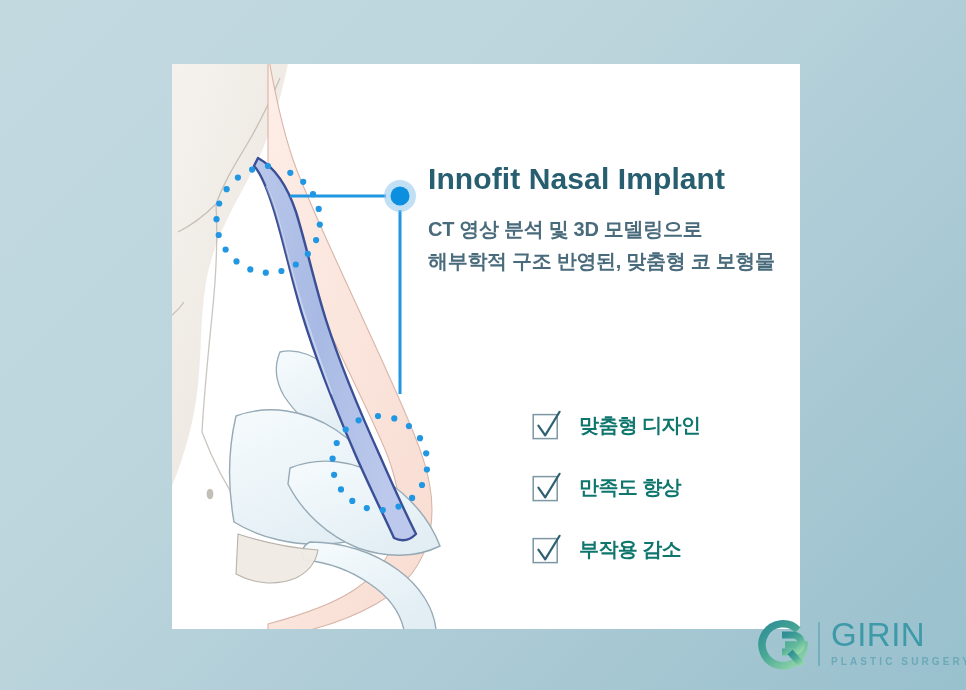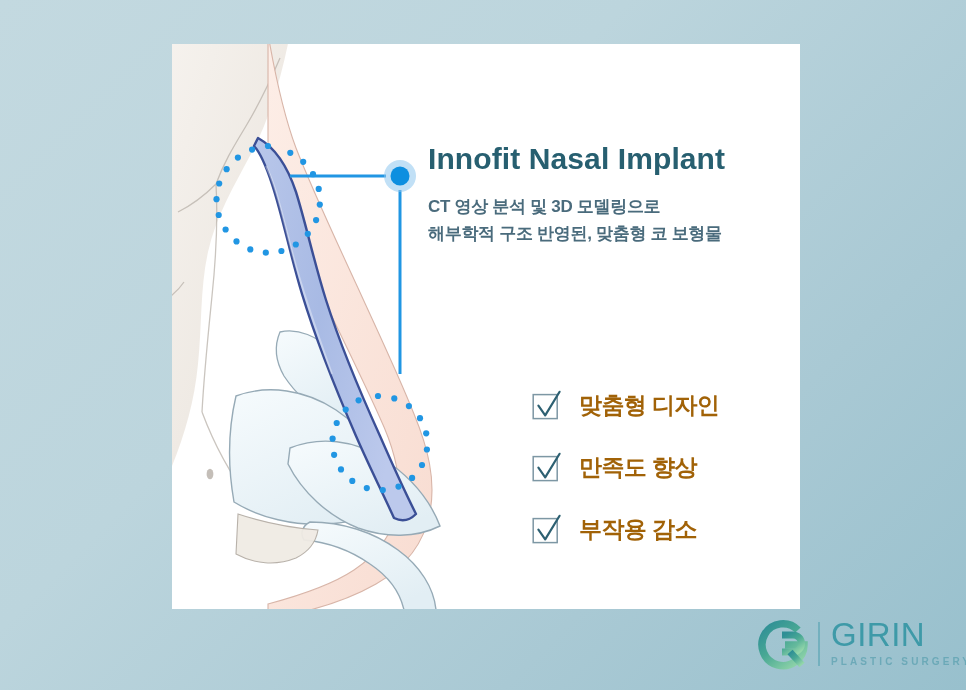--- a/index.html
+++ b/index.html
@@ -17,21 +17,21 @@
     width: 966px;
     height: 690px;
     background: linear-gradient(135deg, #c3d9e0 0%, #bcd5dd 38%, #a9c9d4 72%, #98c0cd 100%);
     overflow: hidden;
   }
 
   
   #card {
     position: absolute;
     left: 172px;
-    top: 44px;
+    top: 64px;
     width: 628px;
     height: 565px;
     background: #ffffff;
     overflow: hidden;
   }
 
   
   #illustration {
     position: absolute;
     left: 0;
@@ -62,21 +62,21 @@
     font-size: 30px;
     font-weight: bold;
     color: #275f70;
     letter-spacing: 0.1px;
     line-height: 1.15;
     white-space: nowrap;
   }
 
   #subtitle {
     margin-top: 16px;
-    font-size: 17px;
+    font-size: 20px;
     font-weight: bold;
     color: #4a6b7c;
     line-height: 1.62;
     letter-spacing: -0.3px;
   }
   #subtitle .sub-line { display:block; white-space: nowrap; }
 
   
   #features {
     position: absolute;
@@ -91,23 +91,23 @@
   }
   .check-icon {
     position: relative;
     width: 29px;
     height: 29px;
     flex: 0 0 29px;
     margin-right: 18px;
   }
   .check-icon svg { display:block; width:100%; height:100%; overflow: visible; }
   .feature-label {
-    font-size: 23px;
+    font-size: 20px;
     font-weight: bold;
-    color: #a16207;
+    color: #0f766e;
     letter-spacing: -0.6px;
     white-space: nowrap;
   }
 
   
   #logo {
     position: absolute;
     left: 752px;
     top: 608px;
     width: 206px;

